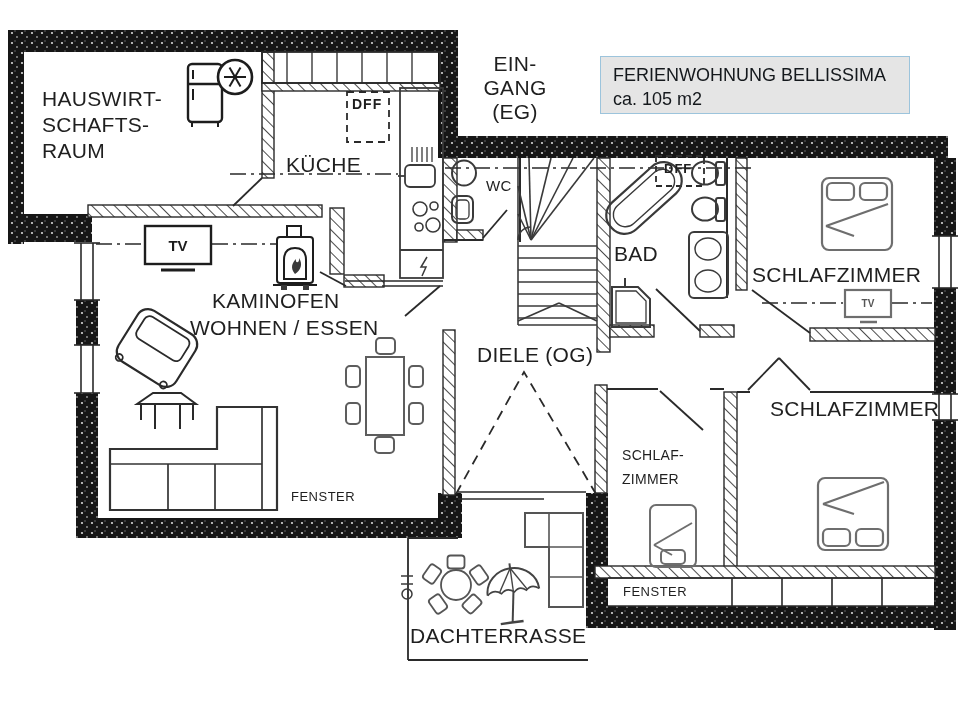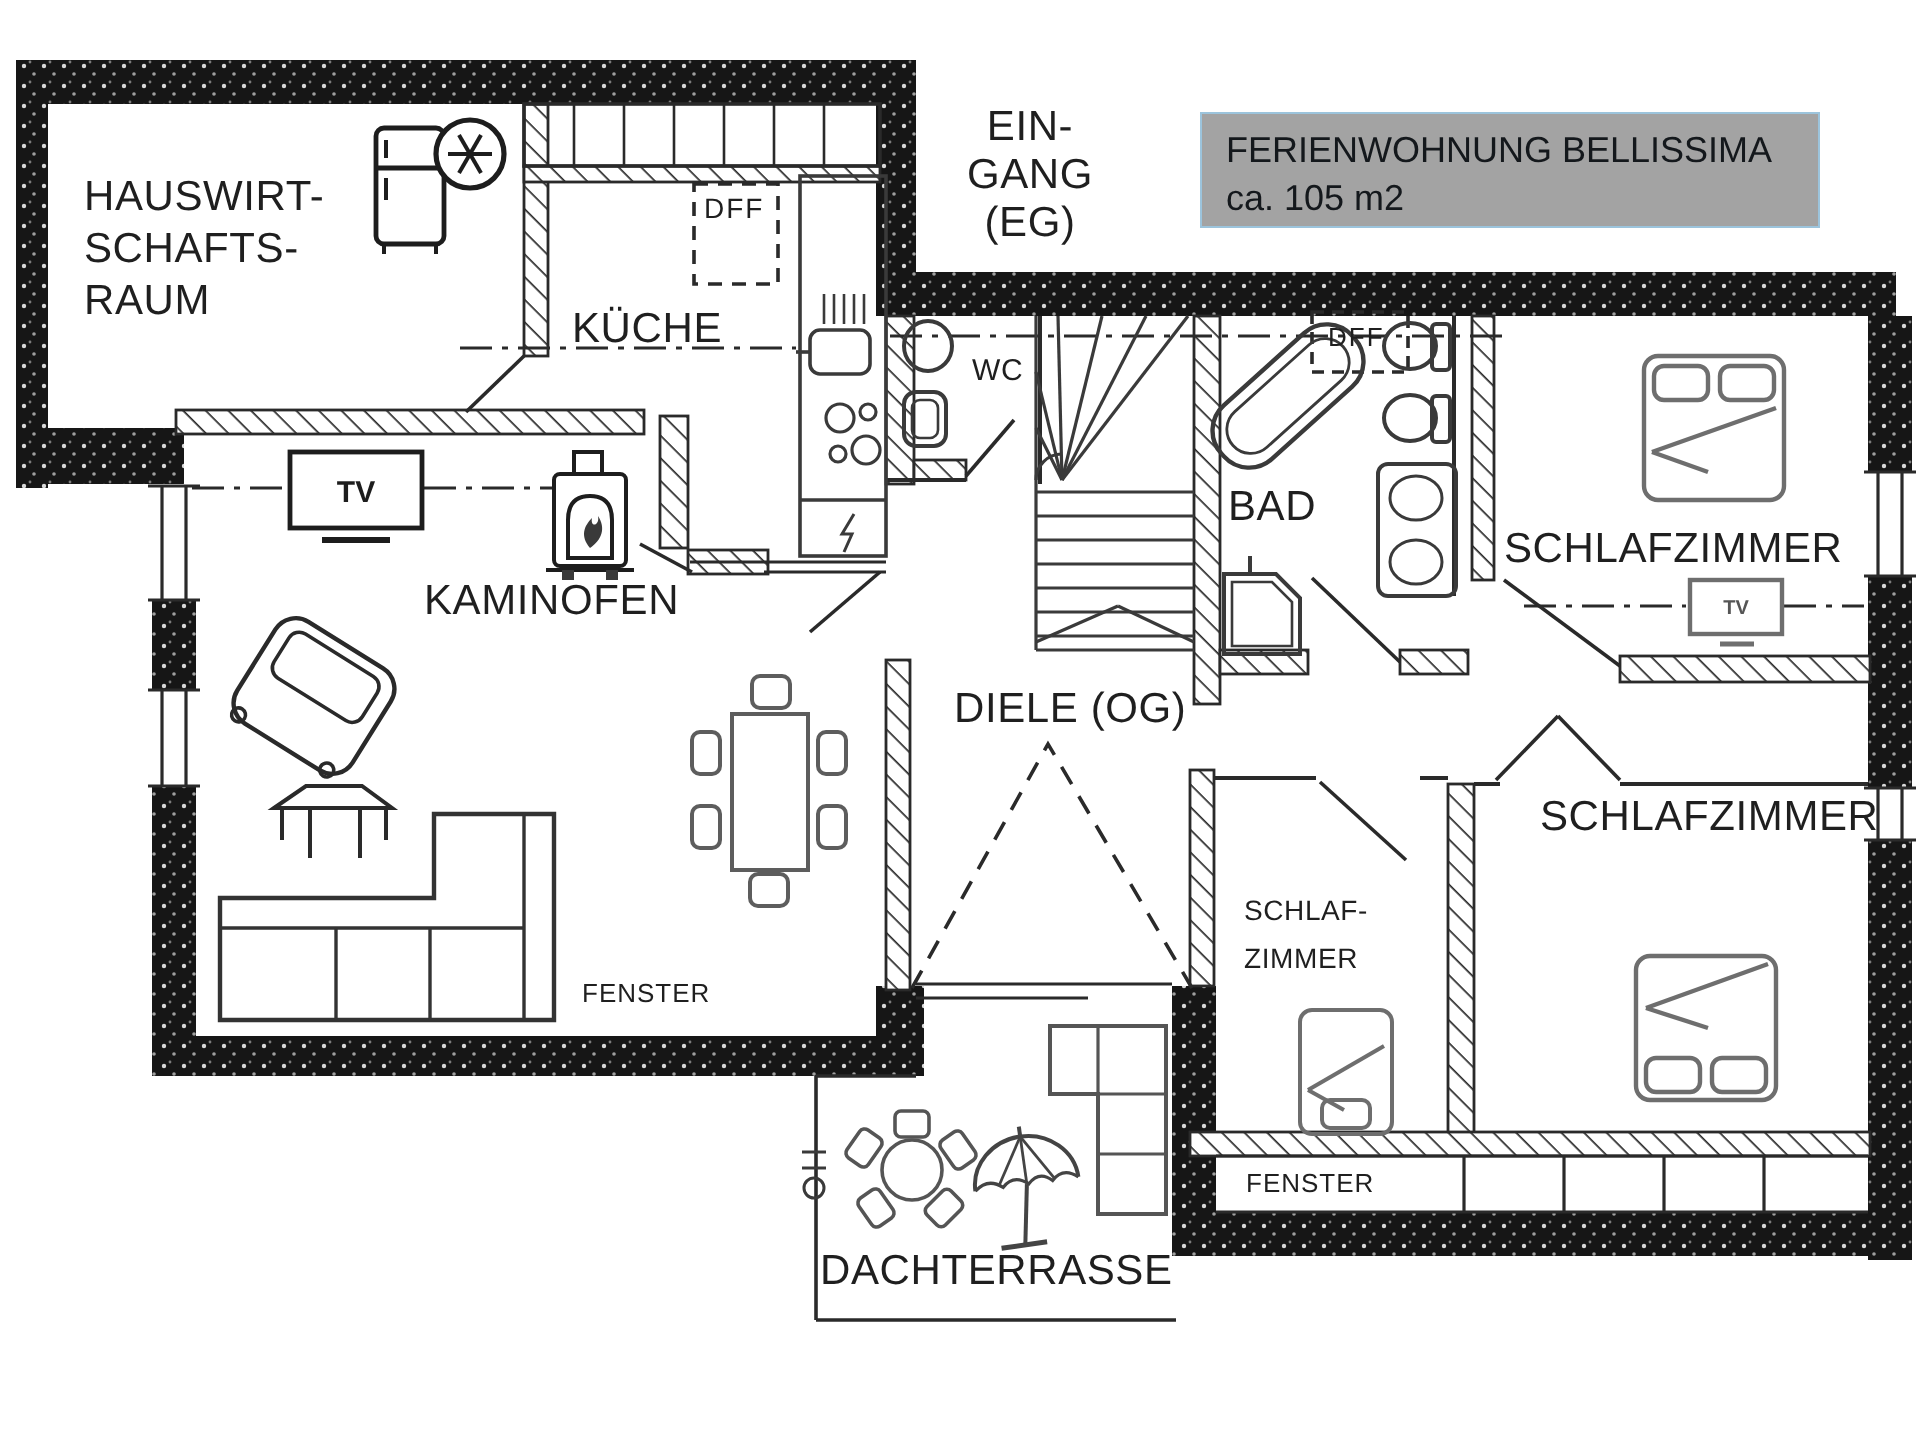--- a/index.html
+++ b/index.html
@@ -2,21 +2,21 @@
 <html><head>
 <meta charset="utf-8">
 <style>
   html,body{margin:0;padding:0;background:#ffffff;}
   #stage{position:relative;width:960px;height:720px;background:#ffffff;overflow:hidden;
          font-family:"Liberation Sans", sans-serif;}
   #plan-svg{position:absolute;left:0;top:0;}
   .lbl{position:absolute;color:#1f1f1f;white-space:pre-line;line-height:24px;font-size:21px;
        letter-spacing:0.3px;}
   .lbl.small{font-size:13px;line-height:15px;letter-spacing:0.5px;text-align:right;}
-  .lbl.dff{font-size:14px;font-weight:400;letter-spacing:1px;line-height:16px;}
+  .lbl.dff{font-size:14px;font-weight:700;letter-spacing:1px;line-height:16px;}
   .lbl.center{text-align:center;}
   #title-box{position:absolute;left:600px;top:56px;width:296px;height:44px;
              background:#c7e2f2;border:1px solid #9cc4dc;padding:6px 0 6px 12px;
              font-size:18px;line-height:24px;color:#14181c;}
 </style>
 </head>
 <body>
 
 <div id="stage">
 
@@ -374,26 +374,27 @@
 <div class="lbl" style="left:286px;top:153px;">KÜCHE</div>
 <div class="lbl center" style="left:470px;top:52px;width:90px;">EIN-
 GANG
 (EG)</div>
 <div class="lbl" style="left:486px;top:162px;font-size:15px;margin-top:12px;">WC</div>
 <div class="lbl dff" style="left:352px;top:96px;">DFF</div>
 <div class="lbl dff" style="left:664px;top:161px;font-size:13px;">DFF</div>
 <div class="lbl" style="left:614px;top:242px;">BAD</div>
 <div class="lbl" style="left:752px;top:263px;">SCHLAFZIMMER</div>
 <div class="lbl" style="left:212px;top:289px;">KAMINOFEN</div>
+<div class="lbl" style="left:190px;top:316px;">WOHNEN / ESSEN</div>
 <div class="lbl" style="left:477px;top:343px;">DIELE (OG)</div>
 <div class="lbl" style="left:622px;top:443px;font-size:14px;">SCHLAF-
 ZIMMER</div>
 <div class="lbl" style="left:770px;top:397px;">SCHLAFZIMMER</div>
 <div class="lbl small" style="left:291px;top:489px;">FENSTER</div>
 <div class="lbl small" style="left:623px;top:584px;">FENSTER</div>
 <div class="lbl" style="left:410px;top:624px;">DACHTERRASSE</div>
 
-<div id="title-box" style="background: #a3a3a3; border-color: rgb(156, 196, 220);">
+<div id="title-box" style="background: #e5e5e5; border-color: rgb(156, 196, 220);">
   <div>FERIENWOHNUNG BELLISSIMA</div>
   <div>ca. 105 m2</div>
 </div>
 
 </div>
 
 </body></html>

